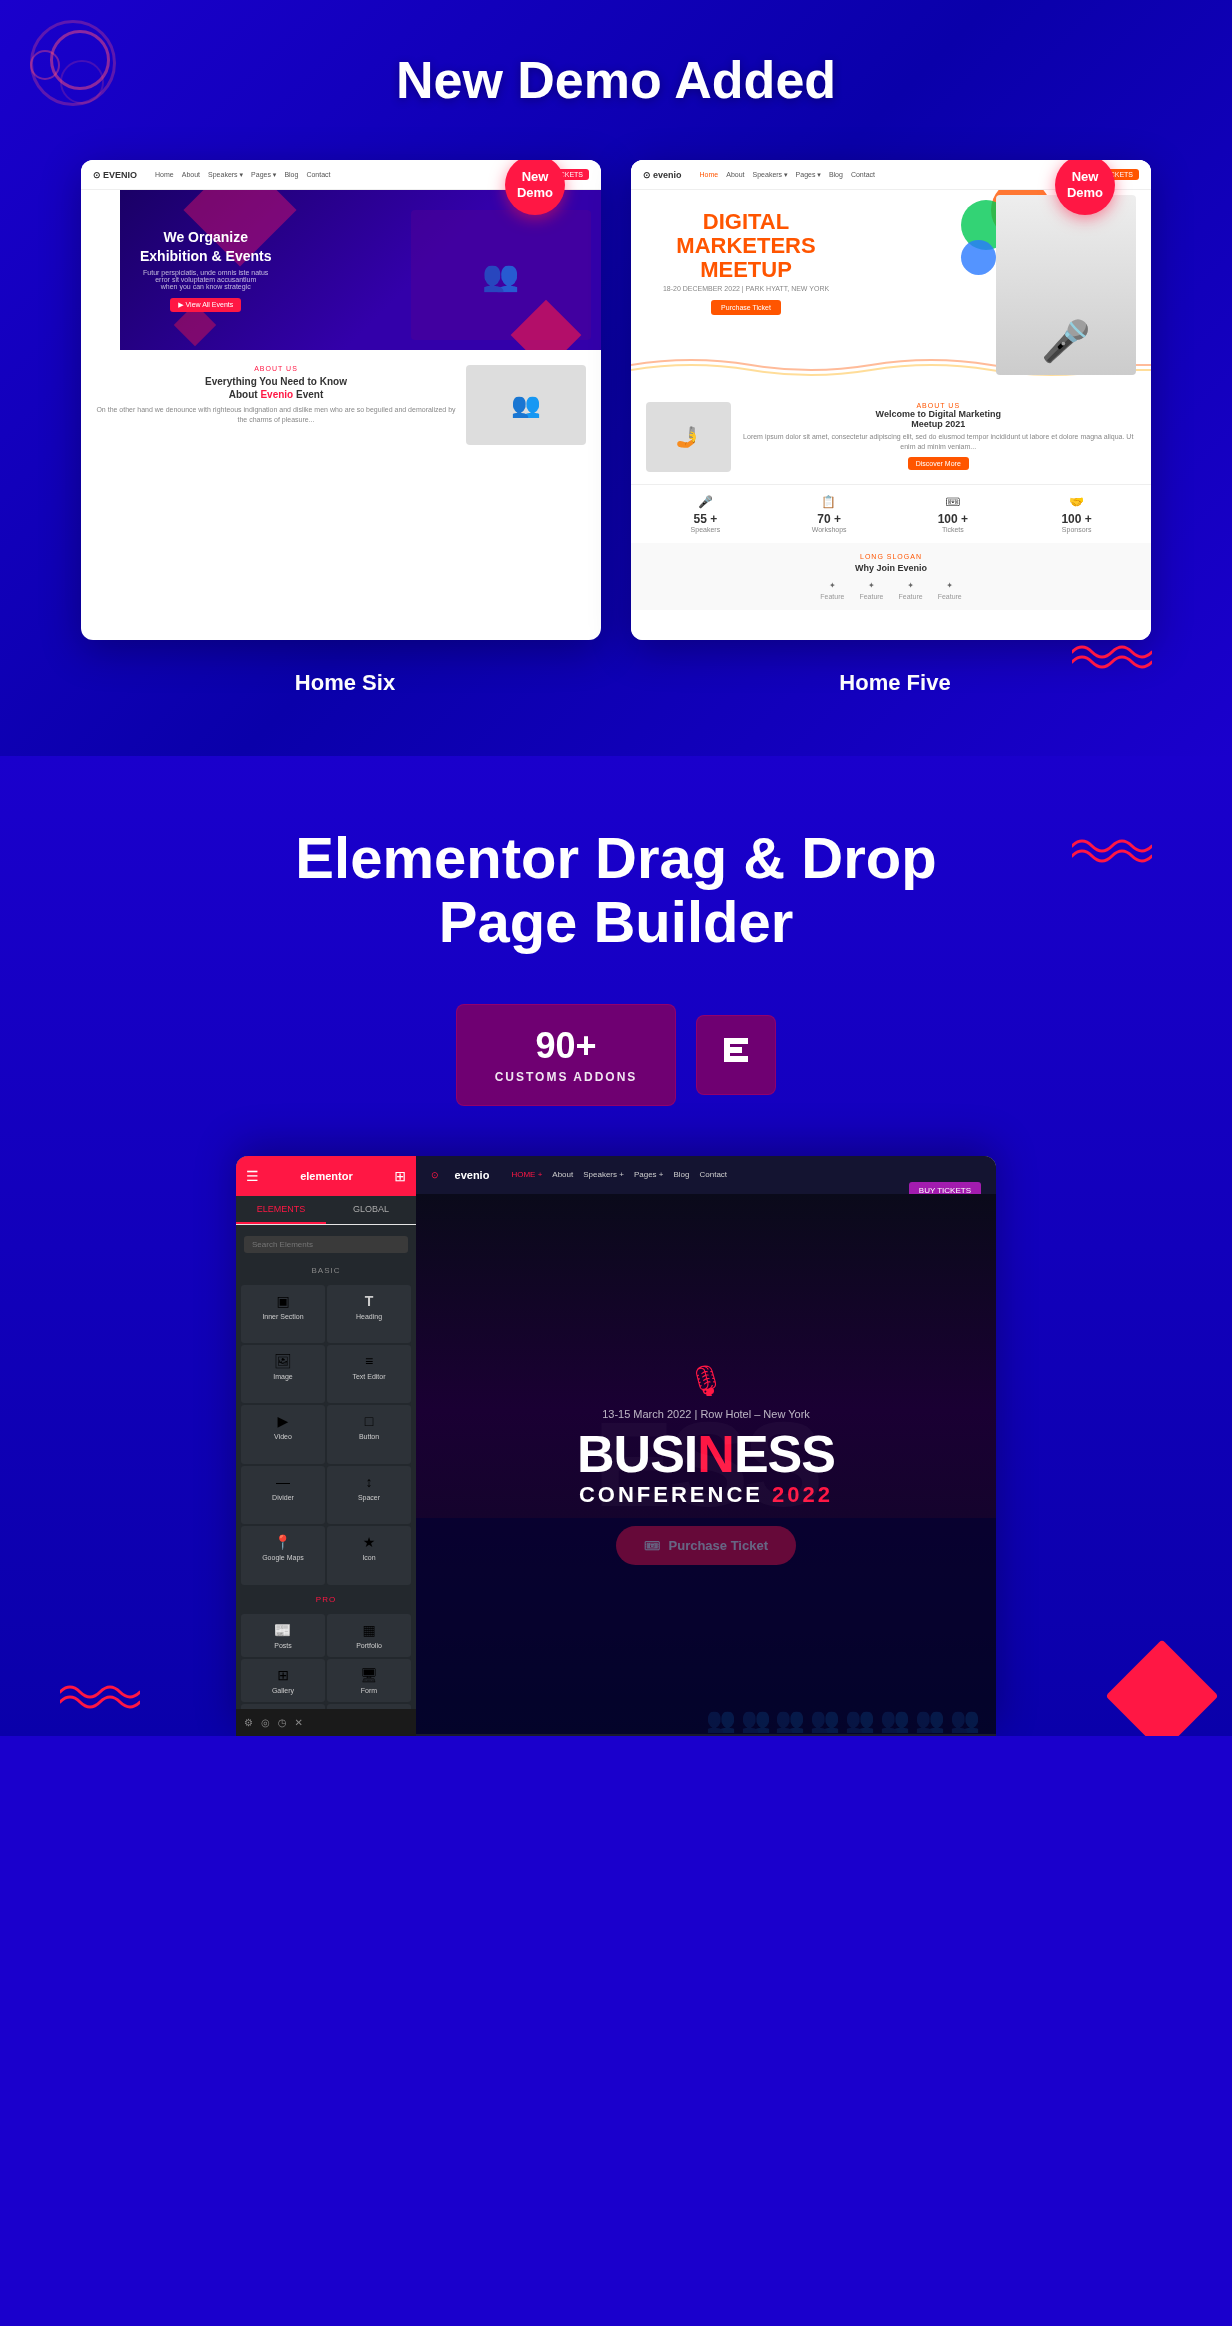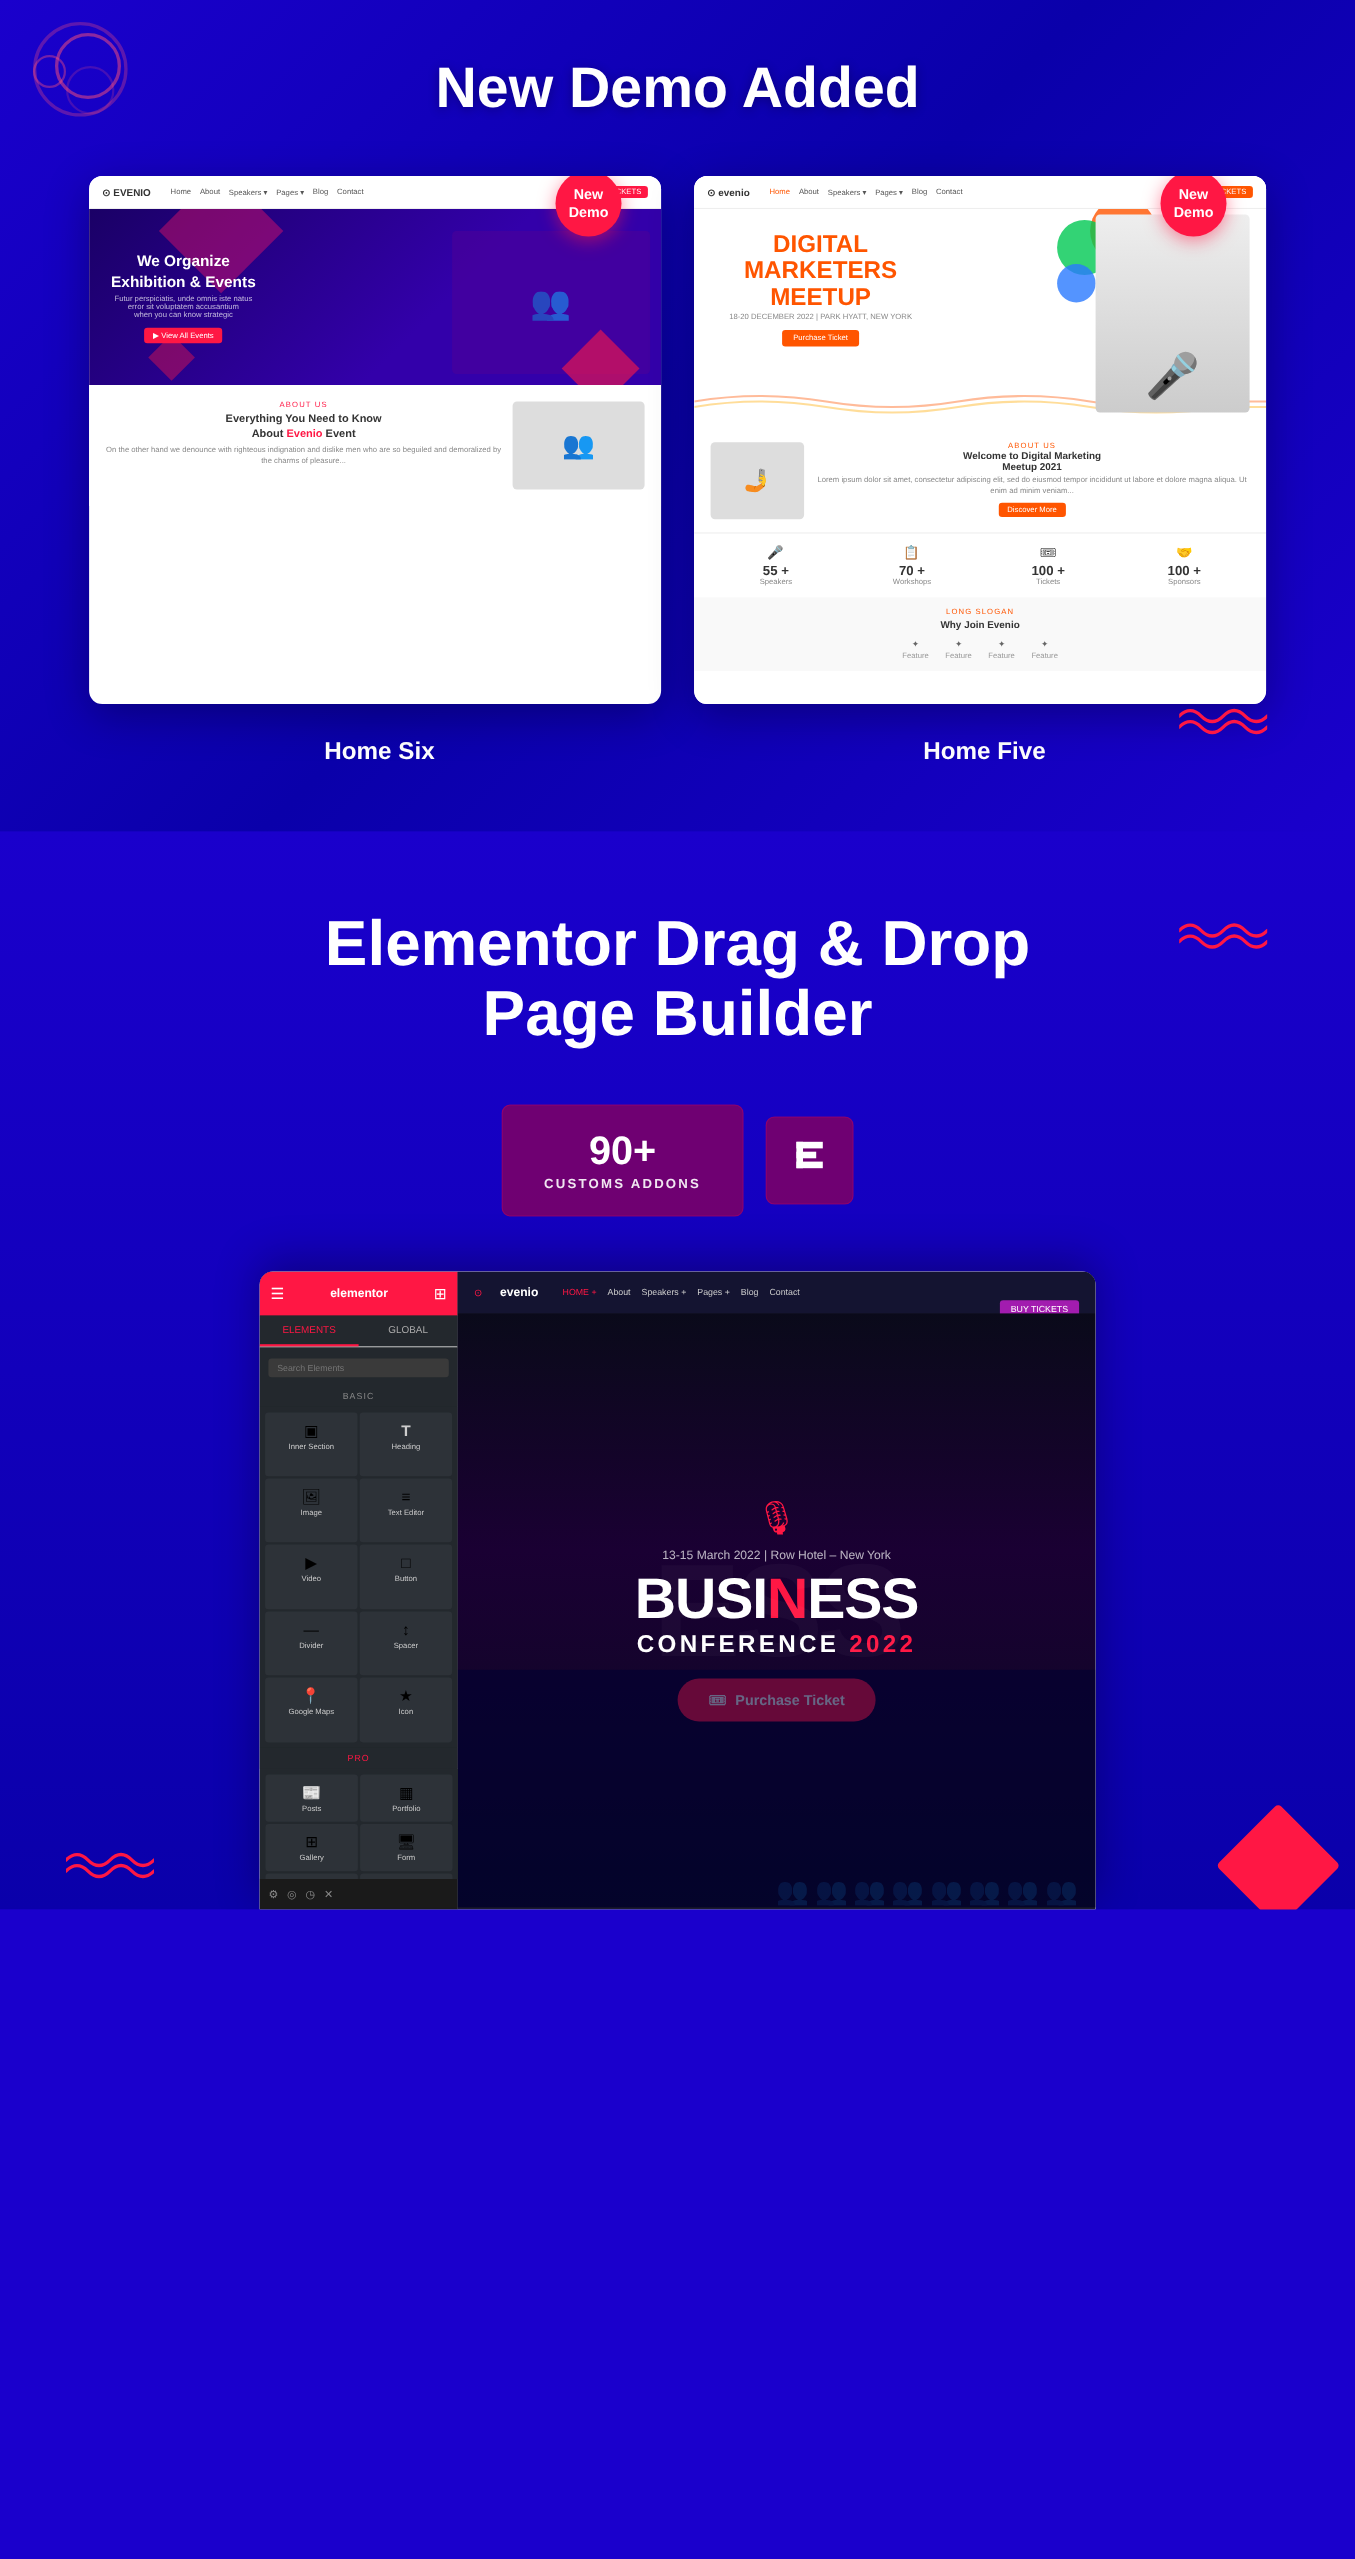--- a/index.html
+++ b/index.html
@@ -122,20 +122,21 @@
 
     
     .hf-hero {
       background: linear-gradient(135deg, #1a0066 0%, #3300aa 60%);
       height: 160px;
       position: relative;
       overflow: hidden;
       display: flex;
       align-items: center;
       padding: 20px;
+      margin-left: 39px;
     }
     .hf-hero-text { color: #fff; z-index: 2; position: relative; }
     .hf-hero-text h2 { font-size: 14px; font-weight: 900; line-height: 1.3; }
     .hf-hero-text p { font-size: 7px; color: rgba(255,255,255,0.7); margin-top: 4px; }
     .hf-hero-text button {
       background: #ff1744;
       color: #fff;
       border: none;
       font-size: 7px;
       padding: 3px 8px;

